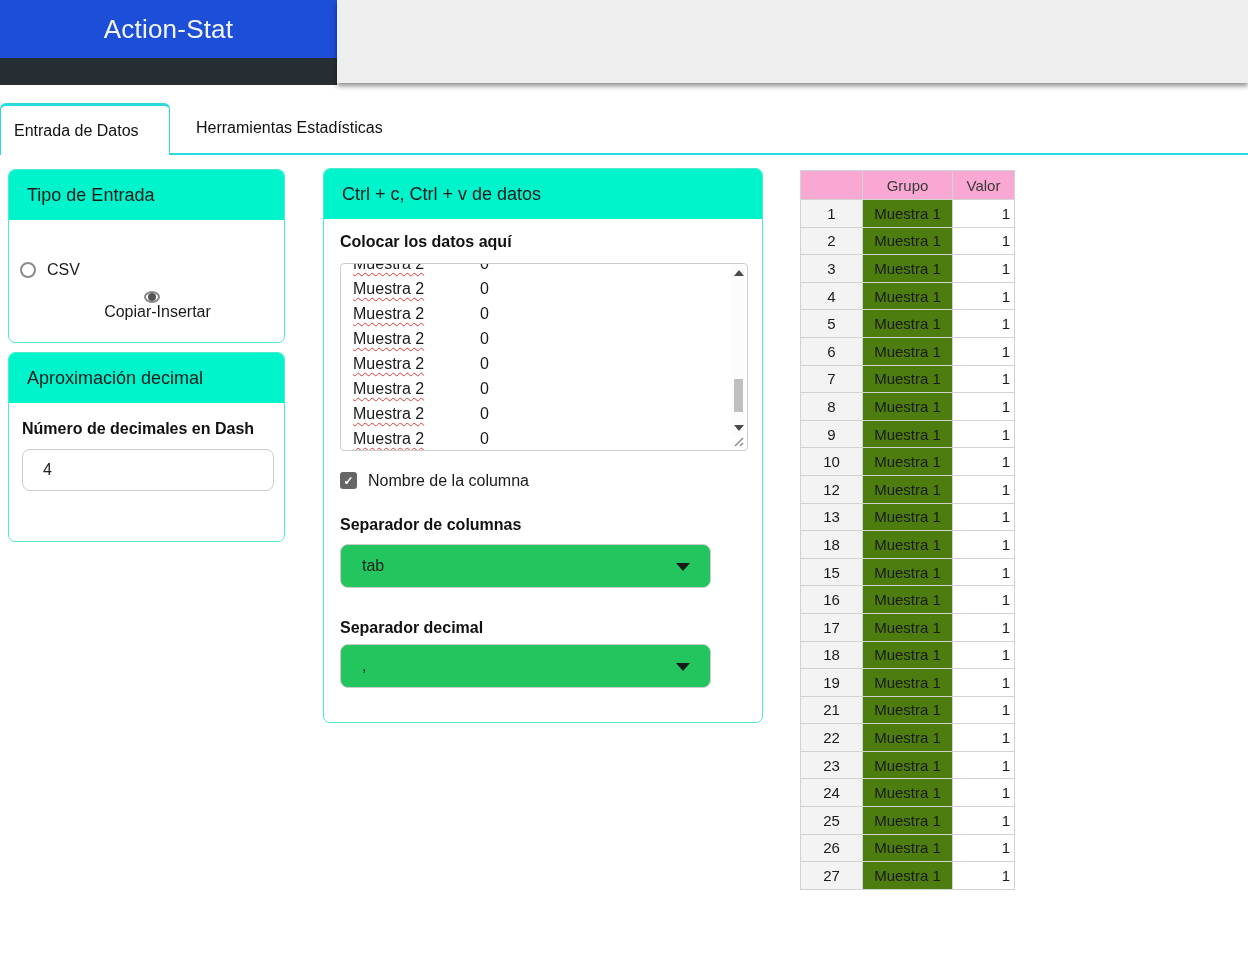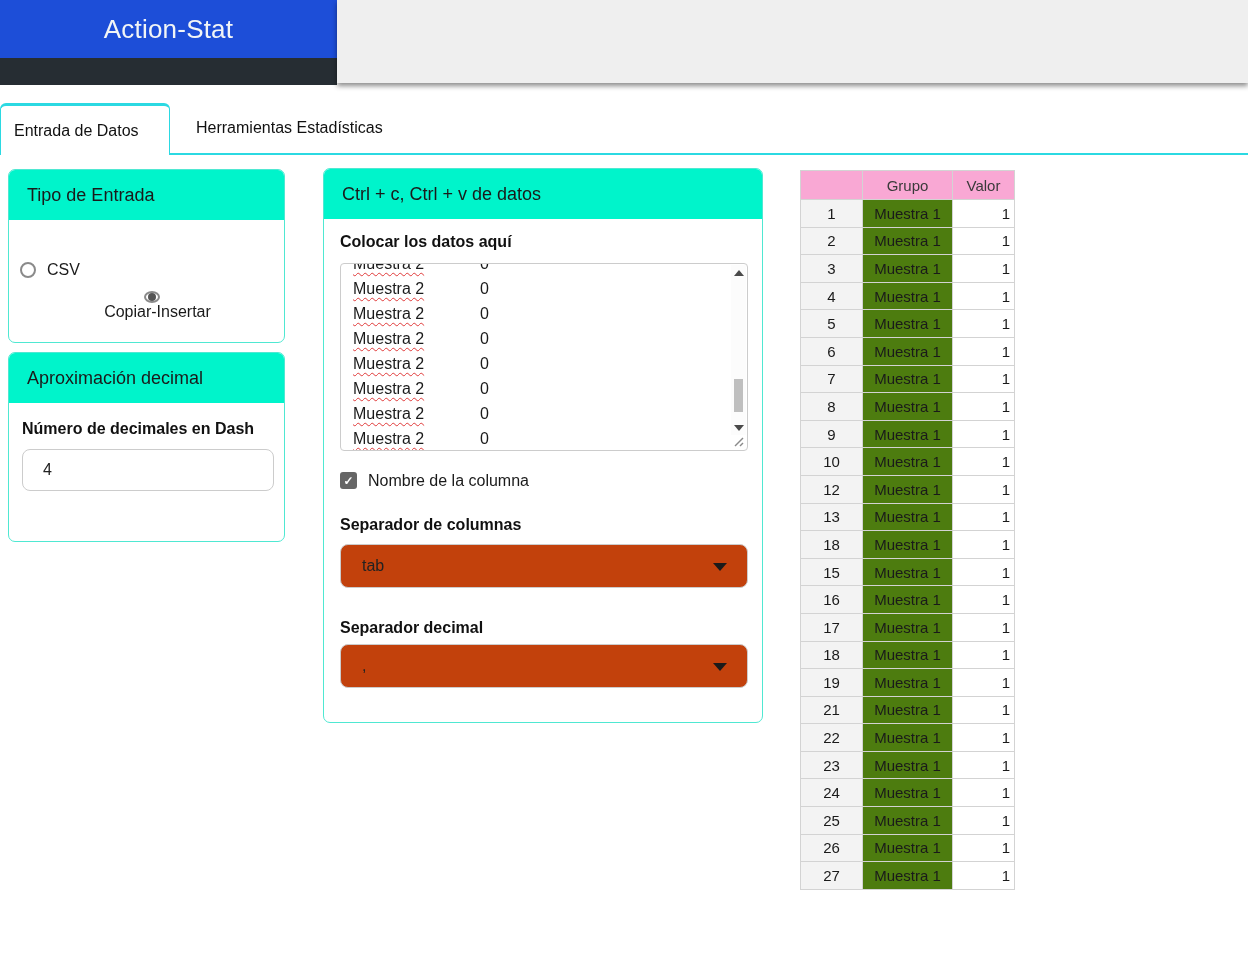--- a/index.html
+++ b/index.html
@@ -63,22 +63,22 @@
   .sb-thumb { position:absolute; left:3px; top:114px; width:9px; height:33px; background:#bfbfbf; }
   .resize-handle { position:absolute; right:1px; bottom:1px; width:15px; height:15px; }
 
   .check-row { position:absolute; left:16px; top:303px; display:flex; align-items:flex-start; }
   .checkbox { width:17px; height:17px; background:#666; border-radius:3px; display:flex;
               align-items:center; justify-content:center; }
   .checkbox::after { content:"✓"; color:#fff; font-size:12px; font-weight:700; }
   .check-label { margin-left:11px; font-size:16px; color:#1a1a1a; }
 
   .sep-label-1 { position:absolute; left:16px; top:347px; font-size:16px; font-weight:700; color:#111; }
-  .dropdown { position:absolute; left:16px; width:408px; height:44px; border:1px solid #ccc; border-radius:8px;
-              background:#c2410c; display:flex; align-items:center; padding-left:21px; font-size:16px; color:#222; }
+  .dropdown { position:absolute; left:16px; width:371px; height:44px; border:1px solid #ccc; border-radius:8px;
+              background:#22c55e; display:flex; align-items:center; padding-left:21px; font-size:16px; color:#222; }
   #dd-col { top:375px; } 
   .sep-label-2 { position:absolute; left:16px; top:450px; font-size:16px; font-weight:700; color:#111; }
   #dd-dec { top:475px; }
   .chevron { position:absolute; right:20px; top:18px; width:0; height:0;
              border-left:7px solid transparent; border-right:7px solid transparent; border-top:8px solid #1a1a1a; }
 
   
   .table-wrap { position:absolute; left:800px; top:170px; width:220px; height:802px; overflow:hidden; }
   table.data { border-collapse:collapse; font-size:15px; color:#1a1a1a; table-layout:fixed; }
   table.data th, table.data td { border:1px solid #d3d3d3; padding:0 4px; }

